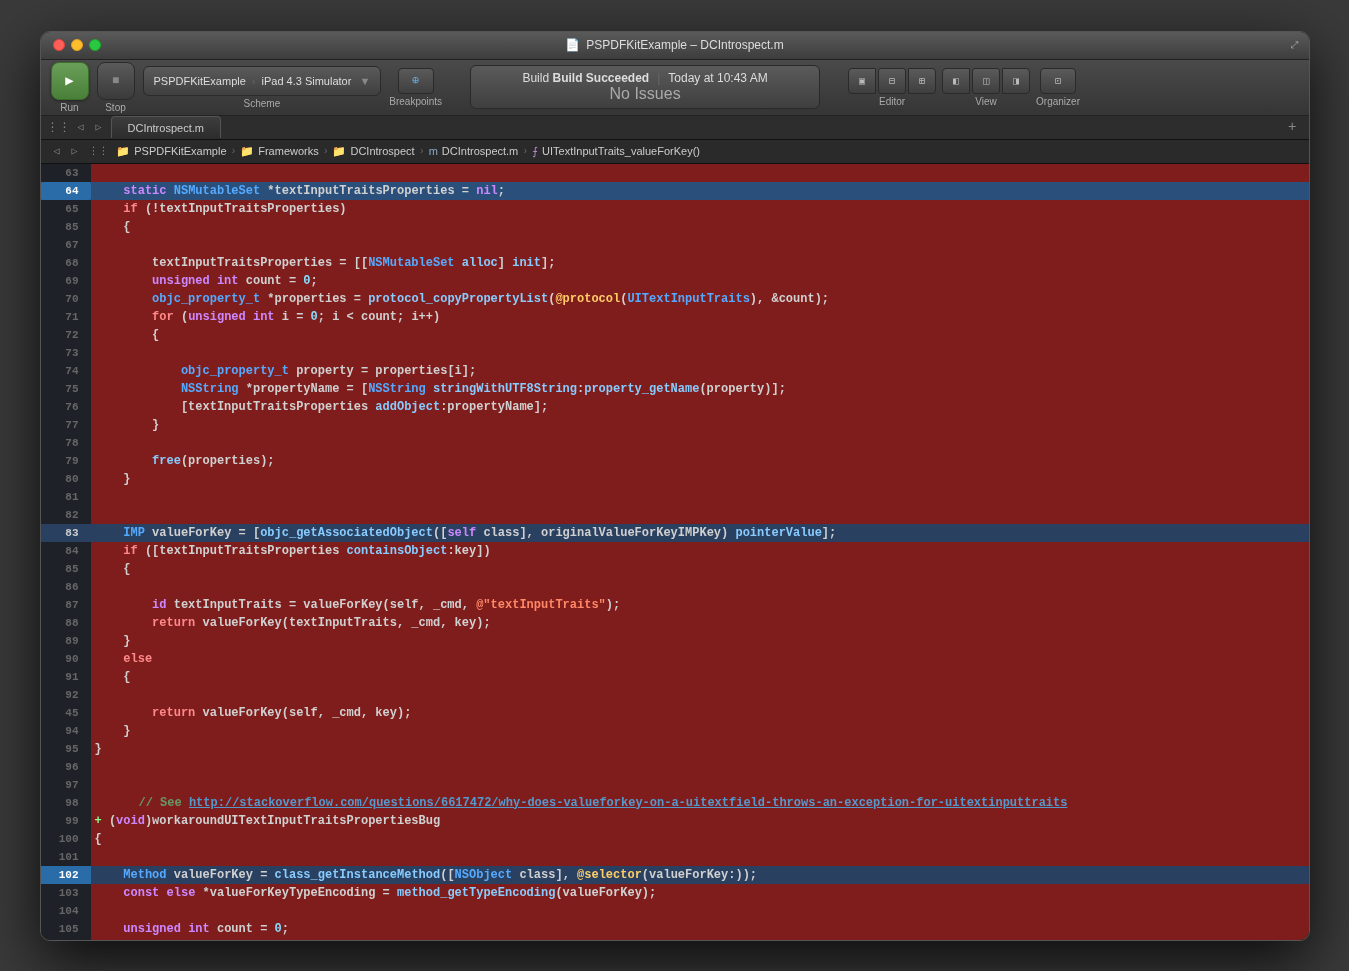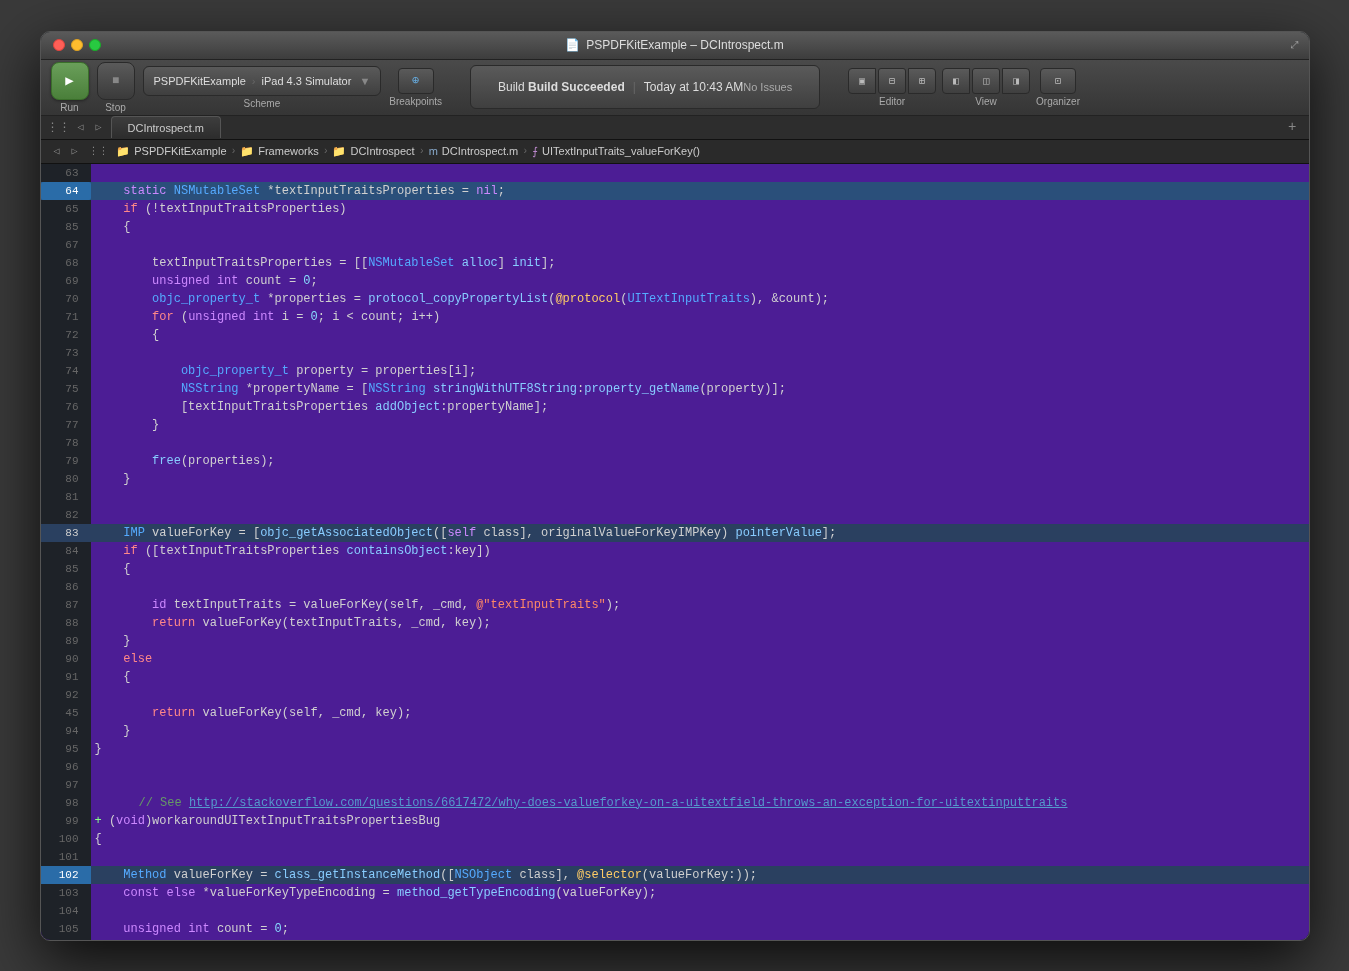--- a/index.html
+++ b/index.html
@@ -148,21 +148,21 @@
       border-radius: 4px;
       display: flex;
       align-items: center;
       justify-content: center;
       color: #aaa;
       font-size: 14px;
     }
     .build-status {
       flex: 1;
       display: flex;
-      flex-direction: row;
+      flex-direction: column;
       align-items: center;
       justify-content: center;
       background: linear-gradient(to bottom, #5a5a5a, #3f3f3f);
       border: 1px solid #2a2a2a;
       border-radius: 6px;
       padding: 4px 20px;
       height: 44px;
       max-width: 320px;
       margin: 0 auto;
     }
@@ -172,21 +172,21 @@
       font-family: -apple-system, sans-serif;
       display: flex;
       gap: 8px;
       align-items: center;
     }
     .build-separator {
       color: #666;
     }
     .build-status-bottom {
       color: #aaa;
-      font-size: 11px;
+      font-size: 16px;
       font-family: -apple-system, sans-serif;
     }
     .toolbar-right {
       display: flex;
       align-items: center;
       gap: 6px;
     }
     .editor-view-group {
       display: flex;
       gap: 2px;
@@ -279,24 +279,25 @@
     .breadcrumb-sep {
       color: #666;
       font-size: 10px;
     }
     .breadcrumb-folder { color: #e8c060; }
     .breadcrumb-file { color: #88aacc; }
     .breadcrumb-func { color: #bb88cc; }
     
     .editor {
       flex: 1;
-      background: #4c1d95;
+      background: #7f1d1d;
       overflow: hidden;
       display: flex;
       position: relative;
+      font-weight: bold;
     }
     .code-area {
       flex: 1;
       overflow: auto;
       padding: 0;
     }
     .code-line {
       display: flex;
       min-height: 18px;
       line-height: 18px;

